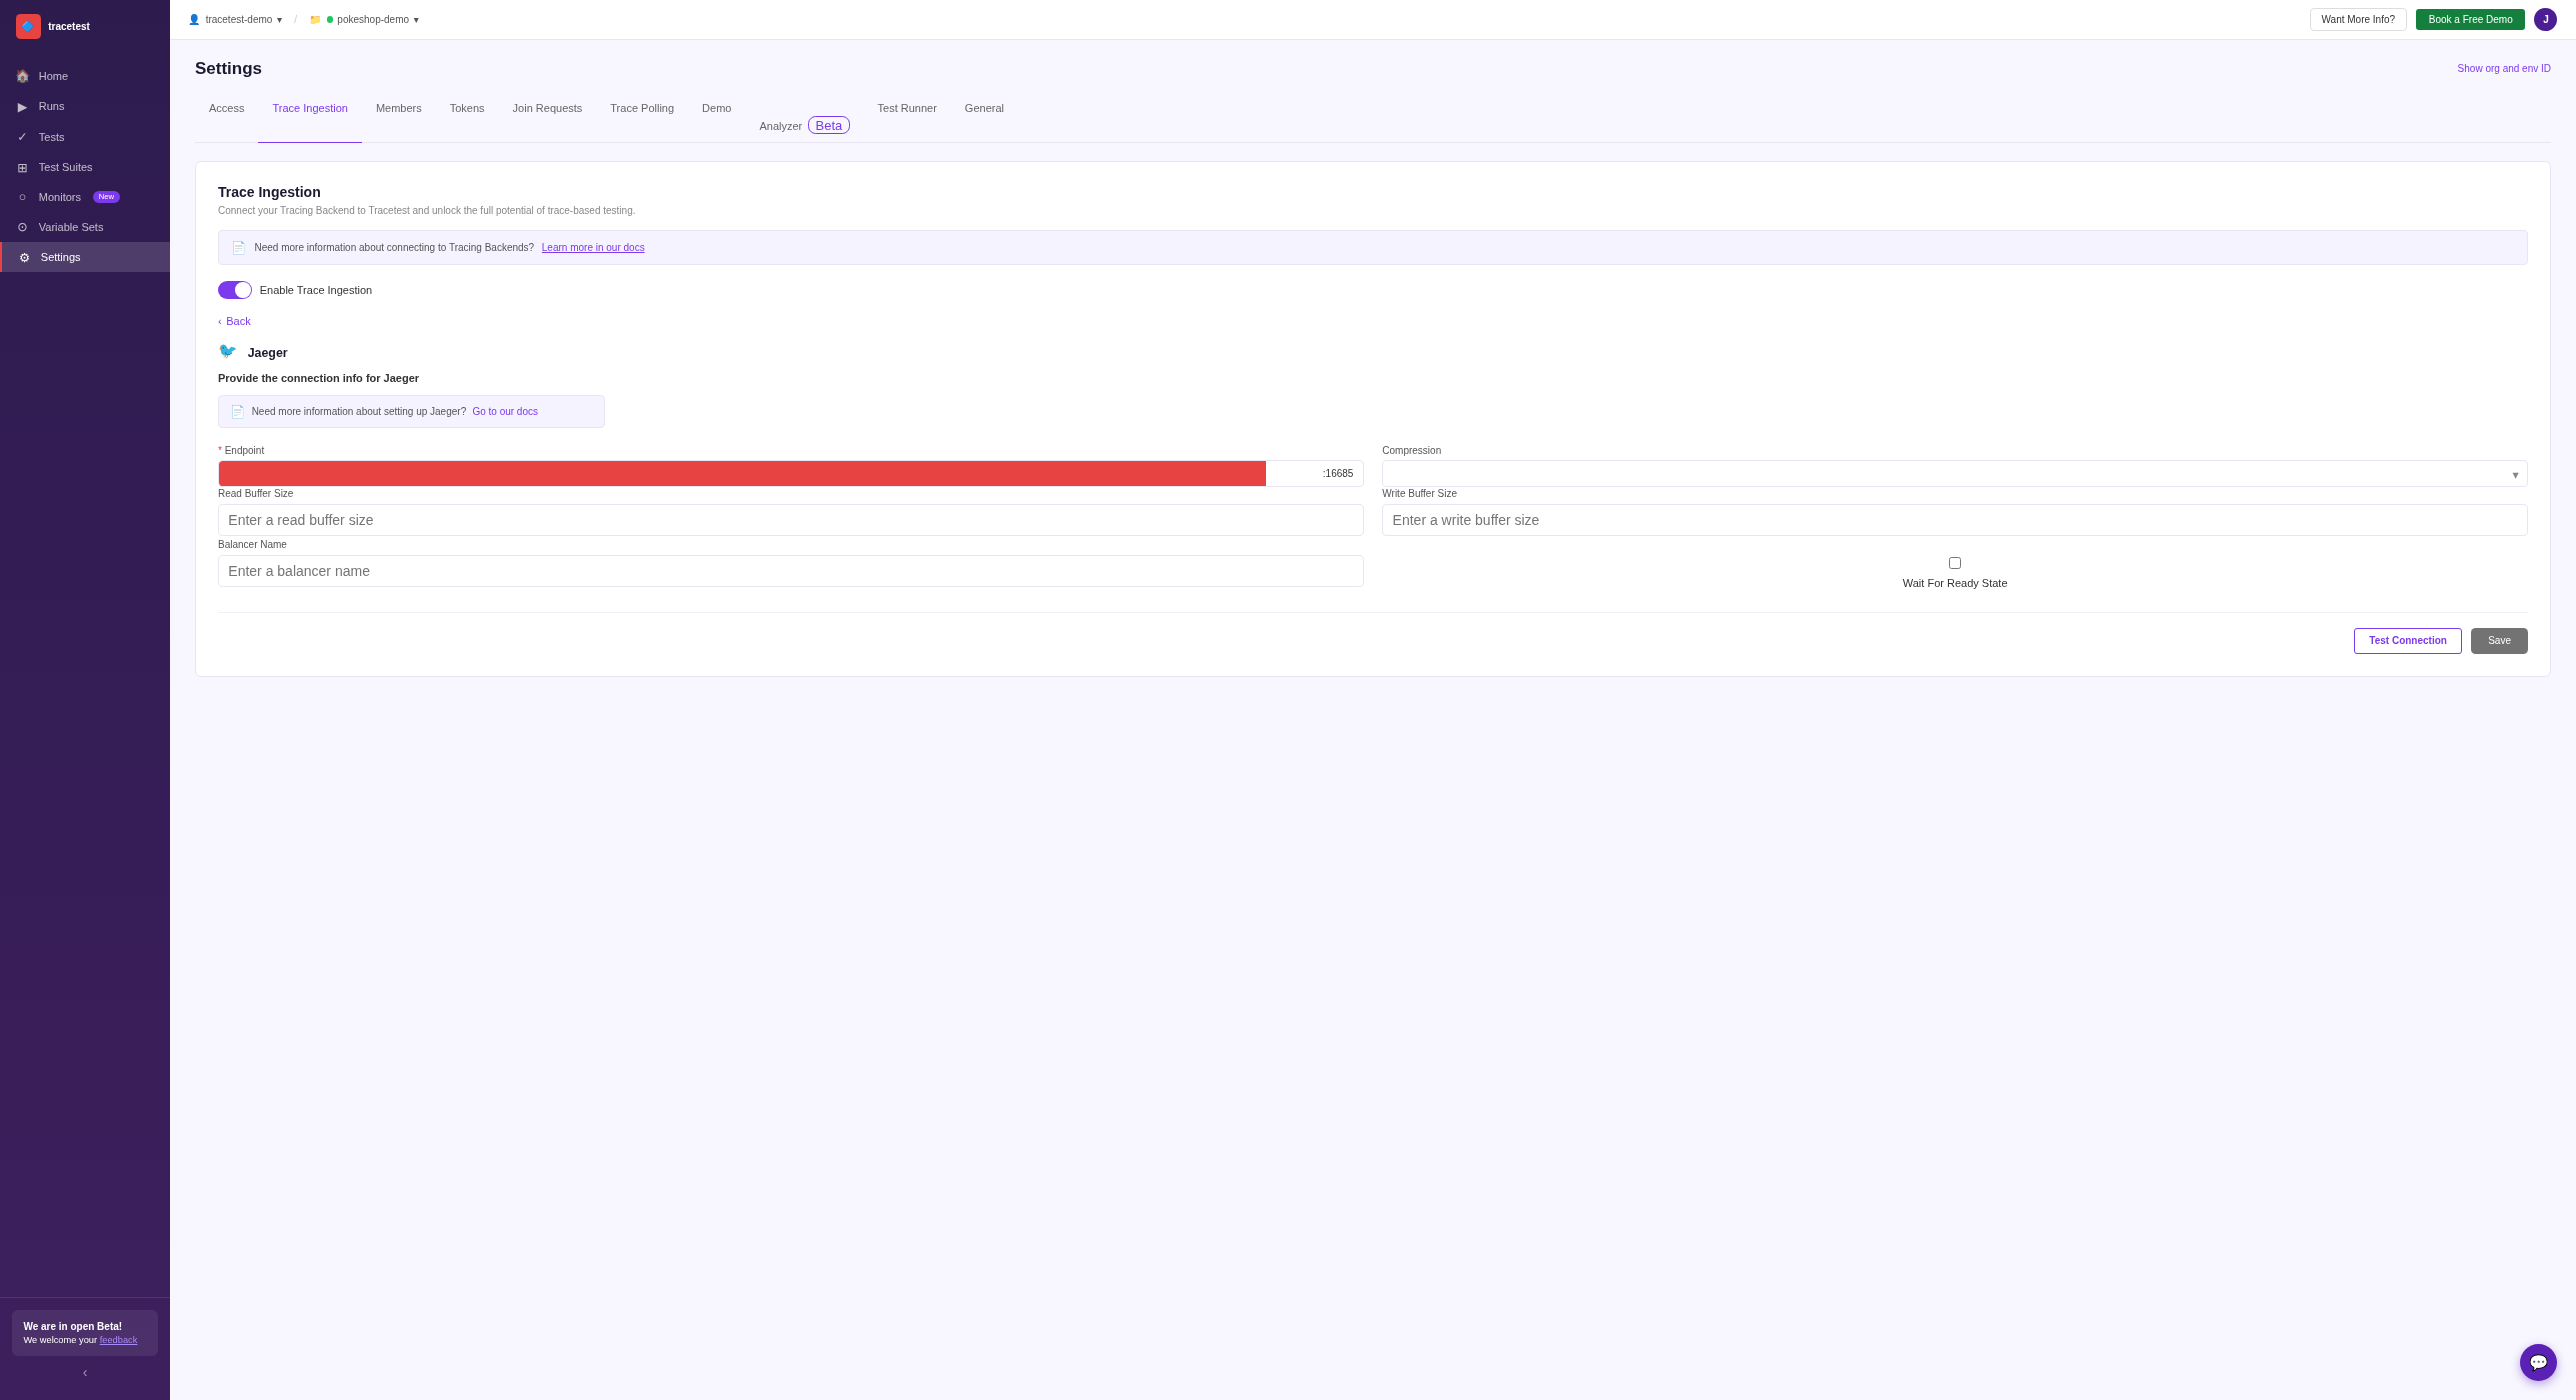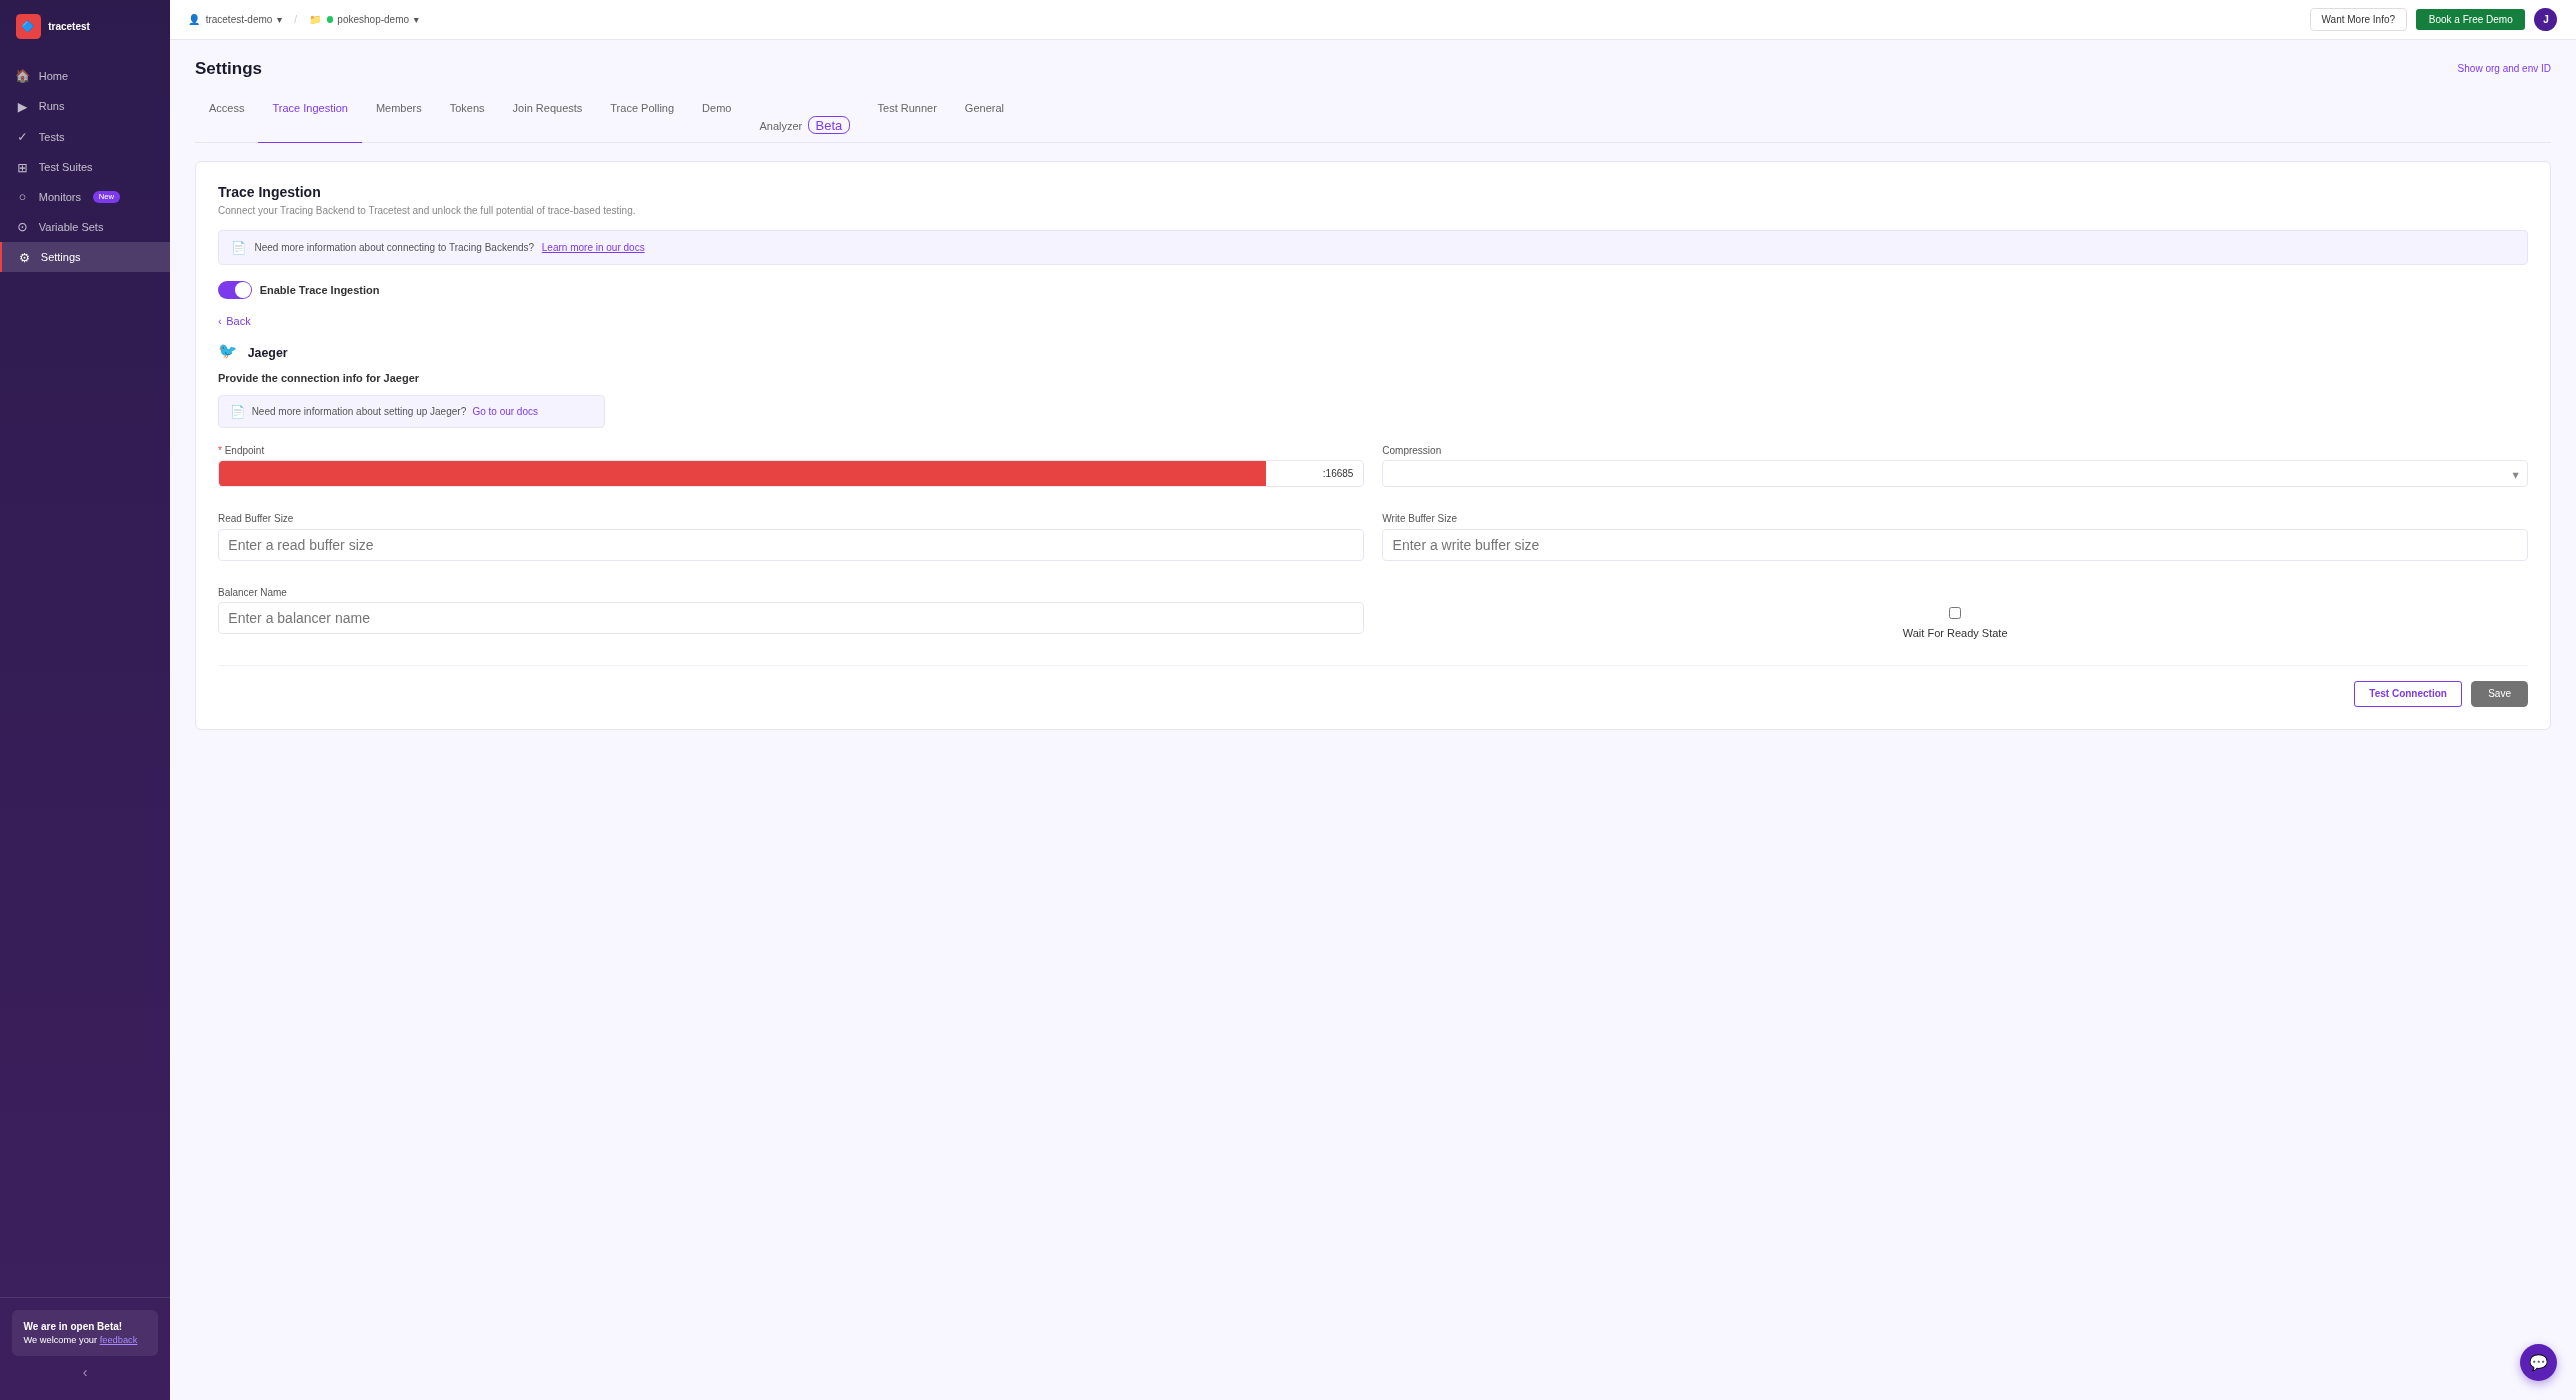--- a/index.html
+++ b/index.html
@@ -207,21 +207,21 @@
     }
     .toggle::after {
       content: '';
       position: absolute;
       width: 15.5px; height: 15.5px;
       background: white;
       border-radius: 50%;
       top: 1.5px; right: 1.5px;
       transition: left 0.2s;
     }
-    .toggle-label { font-size: 11px; color: #333; font-weight: 700; }
+    .toggle-label { font-size: 11px; color: #333; font-weight: 400; }
 
     
     .back-btn {
       display: flex; align-items: center; gap: 4.6px;
       color: #7c3aed; font-size: 11px; cursor: pointer;
       margin-bottom: 15.5px;
     }
 
     
     .jaeger-header {
@@ -244,21 +244,21 @@
       color: #555;
       display: flex;
       align-items: center;
       gap: 6.2px;
       margin-bottom: 17px;
       max-width: 387px;
     }
     .info-box-small .info-link { color: #7c3aed; font-weight: 500; cursor: pointer; }
 
     
-    .form-row { display: flex; gap: 18.6px; margin-bottom: 26px; }
+    .form-row { display: flex; gap: 18.6px; margin-bottom: 1px; align-items: center; }
     .form-group { flex: 1; }
     .form-label { font-size: 10px; color: #555; margin-bottom: 4.6px; display: block; }
     .form-label .required { color: #e84343; }
     .form-input {
       width: 100%;
       border: 0.8px solid #e8e4f0;
       border-radius: 4.6px;
       padding: 7px 9.3px;
       font-size: 14px;
       color: #333;

